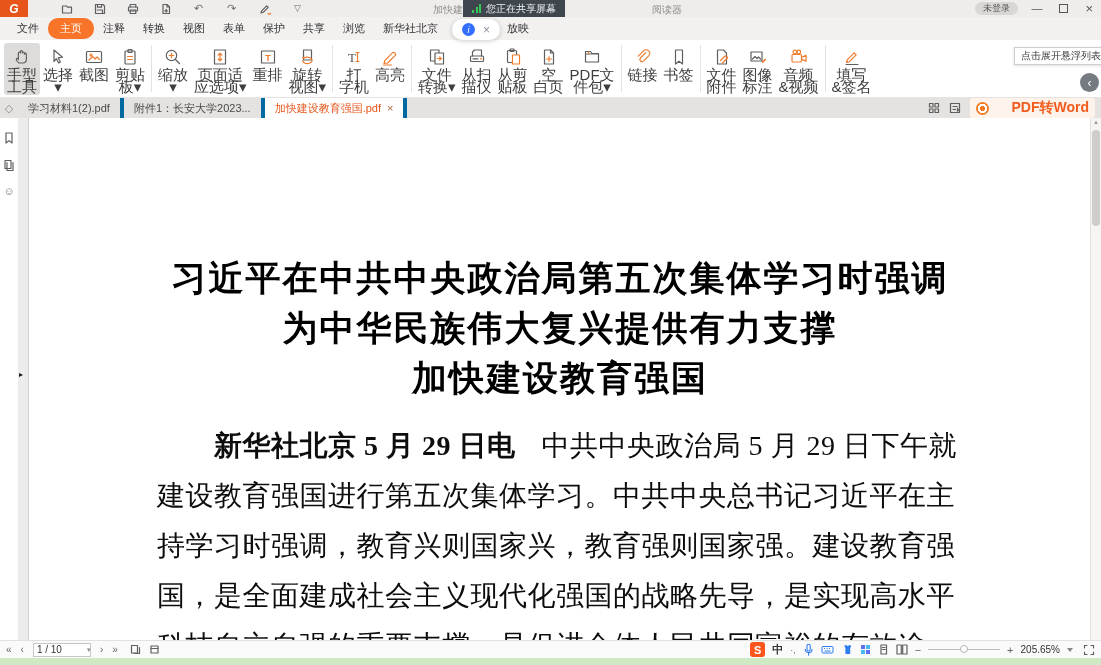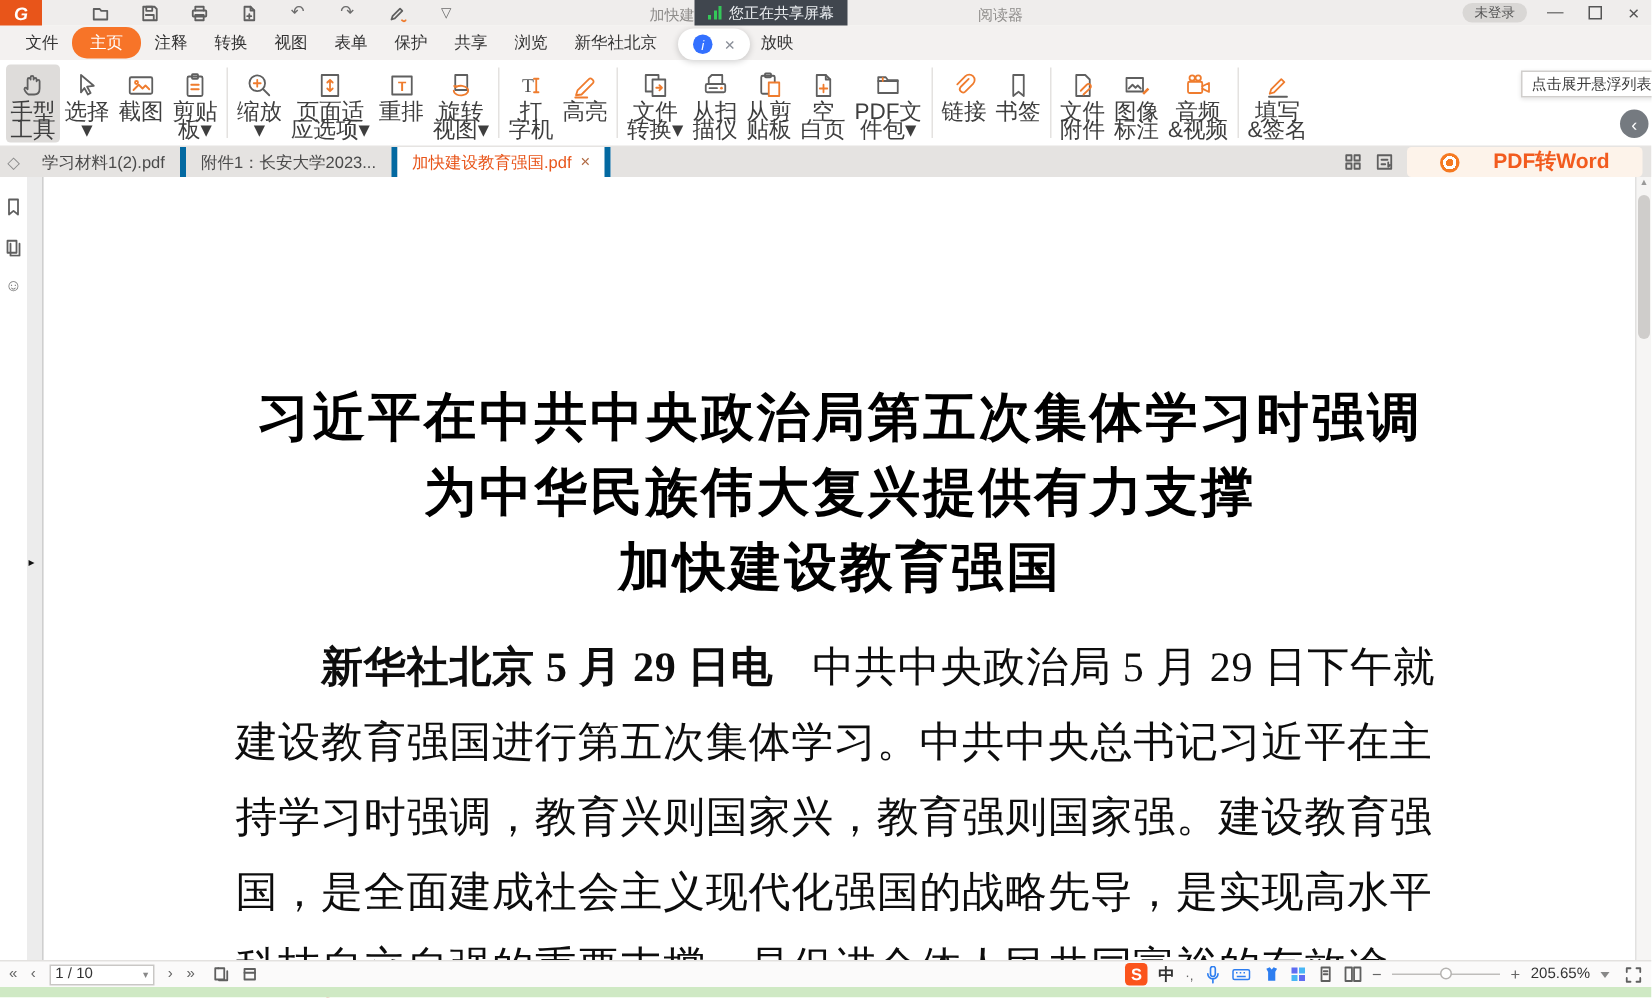--- a/index.html
+++ b/index.html
@@ -48,21 +48,21 @@
 .fl-tip{position:absolute;left:1014px;top:47px;height:18px;border:1px solid #d0cecc;background:#fff;font-size:10px;color:#3c3c3c;display:flex;align-items:center;padding:0 6px;box-shadow:0 1px 3px rgba(0,0,0,.12);z-index:8;white-space:nowrap;}
 .collapse-btn{position:absolute;left:1080px;top:73px;width:19px;height:19px;border-radius:50%;background:#757a80;color:#fff;display:flex;align-items:center;justify-content:center;font-size:12px;z-index:8;}
 
 
 .tabbar{position:absolute;left:0;top:98px;width:1101px;height:20px;background:#e5e3e1;display:flex;align-items:stretch;z-index:2;}
 .tab-home{width:18px;display:flex;align-items:center;justify-content:center;color:#8a8a8a;font-size:11px;}
 .tab{font-size:11px;color:#4a4a4a;padding:0 10px;display:flex;align-items:center;gap:6px;border-right:4px solid #0369a1;white-space:nowrap;}
 .tab.active{background:#fff;color:#e8551a;}
 .tab .x{color:#b06a43;font-size:11px;}
 .tabbar-right{position:absolute;right:4px;top:0;height:20px;display:flex;align-items:center;gap:9px;padding-right:2px;}
-.p2w{display:flex;align-items:center;gap:22px;background:#fdf3ea;border-radius:3px;padding:1px 22px;}
+.p2w{display:flex;align-items:center;gap:22px;background:#fdf3ea;border-radius:3px;padding:1px 6px;}
 .p2w-logo{width:13px;height:13px;border-radius:50%;background:radial-gradient(circle,#f57921 2.5px,#fff 2.5px 4.5px,#f57921 4.5px);}
 .p2w-txt{color:#f25b1e;font-size:14px;font-weight:bold;}
 
 
 .main{position:absolute;left:0;top:118px;width:1101px;height:522px;background:#fff;overflow:hidden;}
 .side-icons{position:absolute;left:0;top:0;width:18px;height:522px;background:#fff;z-index:3;display:flex;flex-direction:column;align-items:center;gap:15px;padding-top:14px;}
 .collapsed-panel{position:absolute;left:18px;top:0;width:11px;height:522px;background:#ececec;border-right:1px solid #cfcfcf;z-index:3;}
 .side-arrow{position:absolute;left:19px;top:252px;font-size:8px;color:#111;z-index:4;}
 .page{position:absolute;left:30px;top:0;width:1060px;height:522px;background:#fff;overflow:hidden;}
 .doc-title{margin-top:136px;text-align:center;font-family:"Liberation Serif",serif;font-weight:bold;color:#000;font-size:35px;line-height:50px;letter-spacing:2px;white-space:nowrap;}
@@ -71,21 +71,21 @@
 .first{padding-left:57px;}
 .dateline{font-weight:bold;}
 .gap{display:inline-block;width:26px;}
 .scrollbar{position:absolute;right:0;top:0;width:11px;height:522px;background:#f6f5f4;border-left:1px solid #e2e1e0;z-index:3;}
 .scroll-up{position:absolute;left:0;top:1px;width:10px;text-align:center;font-size:6px;color:#999;}
 .thumb{position:absolute;left:1px;top:12px;width:8px;height:96px;background:#cfcdcb;border-radius:4px;}
 
 
 .statusbar{position:absolute;left:0;top:640px;width:1101px;height:18px;background:#fbfafa;border-top:1px solid #e3e1df;display:flex;align-items:center;font-size:10px;color:#555;z-index:5;padding:0 6px;}
 .nav{margin-right:9px;font-size:10px;color:#666;}
-.pagebox{width:70px;height:14px;border:1px solid #c9c7c5;background:#fff;display:flex;align-items:center;margin-right:9px;padding:0 3px;}
+.pagebox{width:58px;height:14px;border:1px solid #c9c7c5;background:#fff;display:flex;align-items:center;margin-right:9px;padding:0 3px;}
 .pagebox input{flex:1;border:none;outline:none;font-size:10px;color:#333;background:transparent;font-family:"Liberation Sans",sans-serif;width:50px;}
 .pagebox .pcaret{font-size:7px;color:#888;}
 .sb-ic{margin-right:8px;display:flex;align-items:center;}
 .right-cluster{margin-left:auto;display:flex;align-items:center;gap:7px;}
 .sg-logo{width:15px;height:15px;border-radius:3px;background:#fb541c;color:#fff;font-weight:bold;font-size:11px;display:flex;align-items:center;justify-content:center;}
 .sg-lang{font-size:11px;color:#333;font-weight:bold;}
 .sg-punct{font-size:9px;color:#666;}
 .track{width:72px;height:1px;background:#bfbdbb;position:relative;}
 .knob{position:absolute;left:32px;top:-4px;width:8px;height:8px;border-radius:50%;background:#fff;border:1px solid #b5b3b1;}
 .zoomval{font-size:10px;color:#333;}

